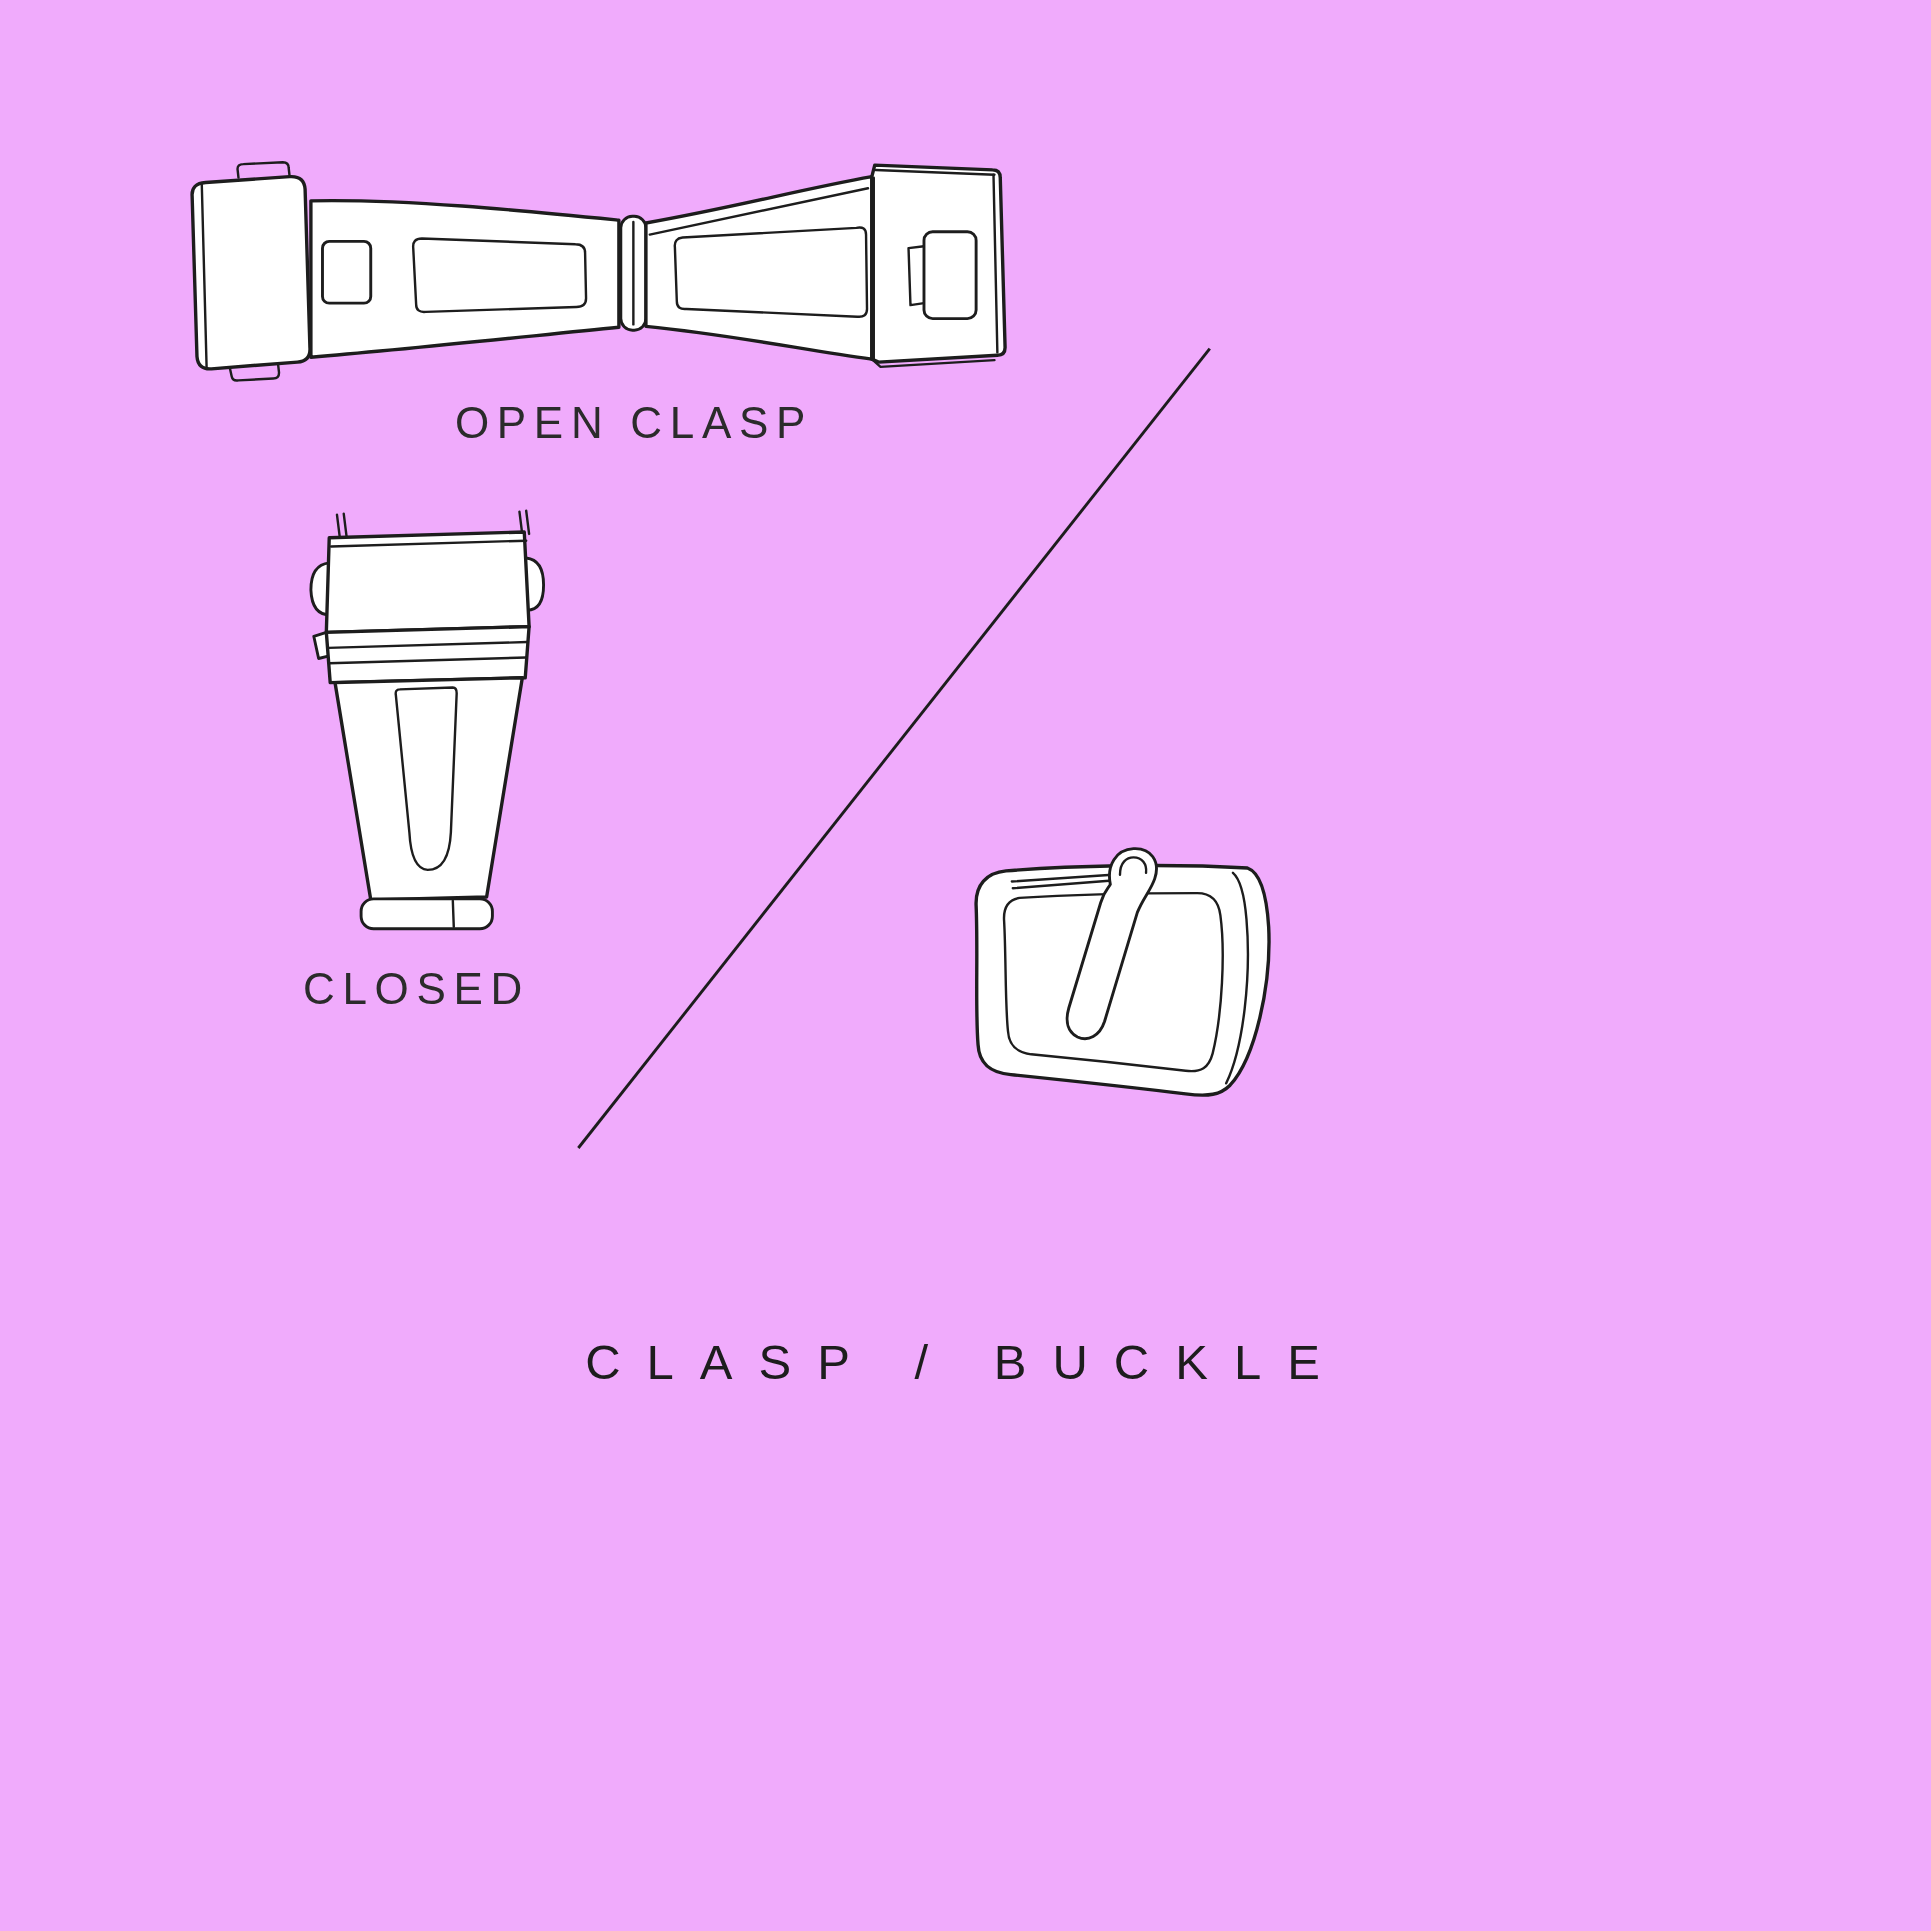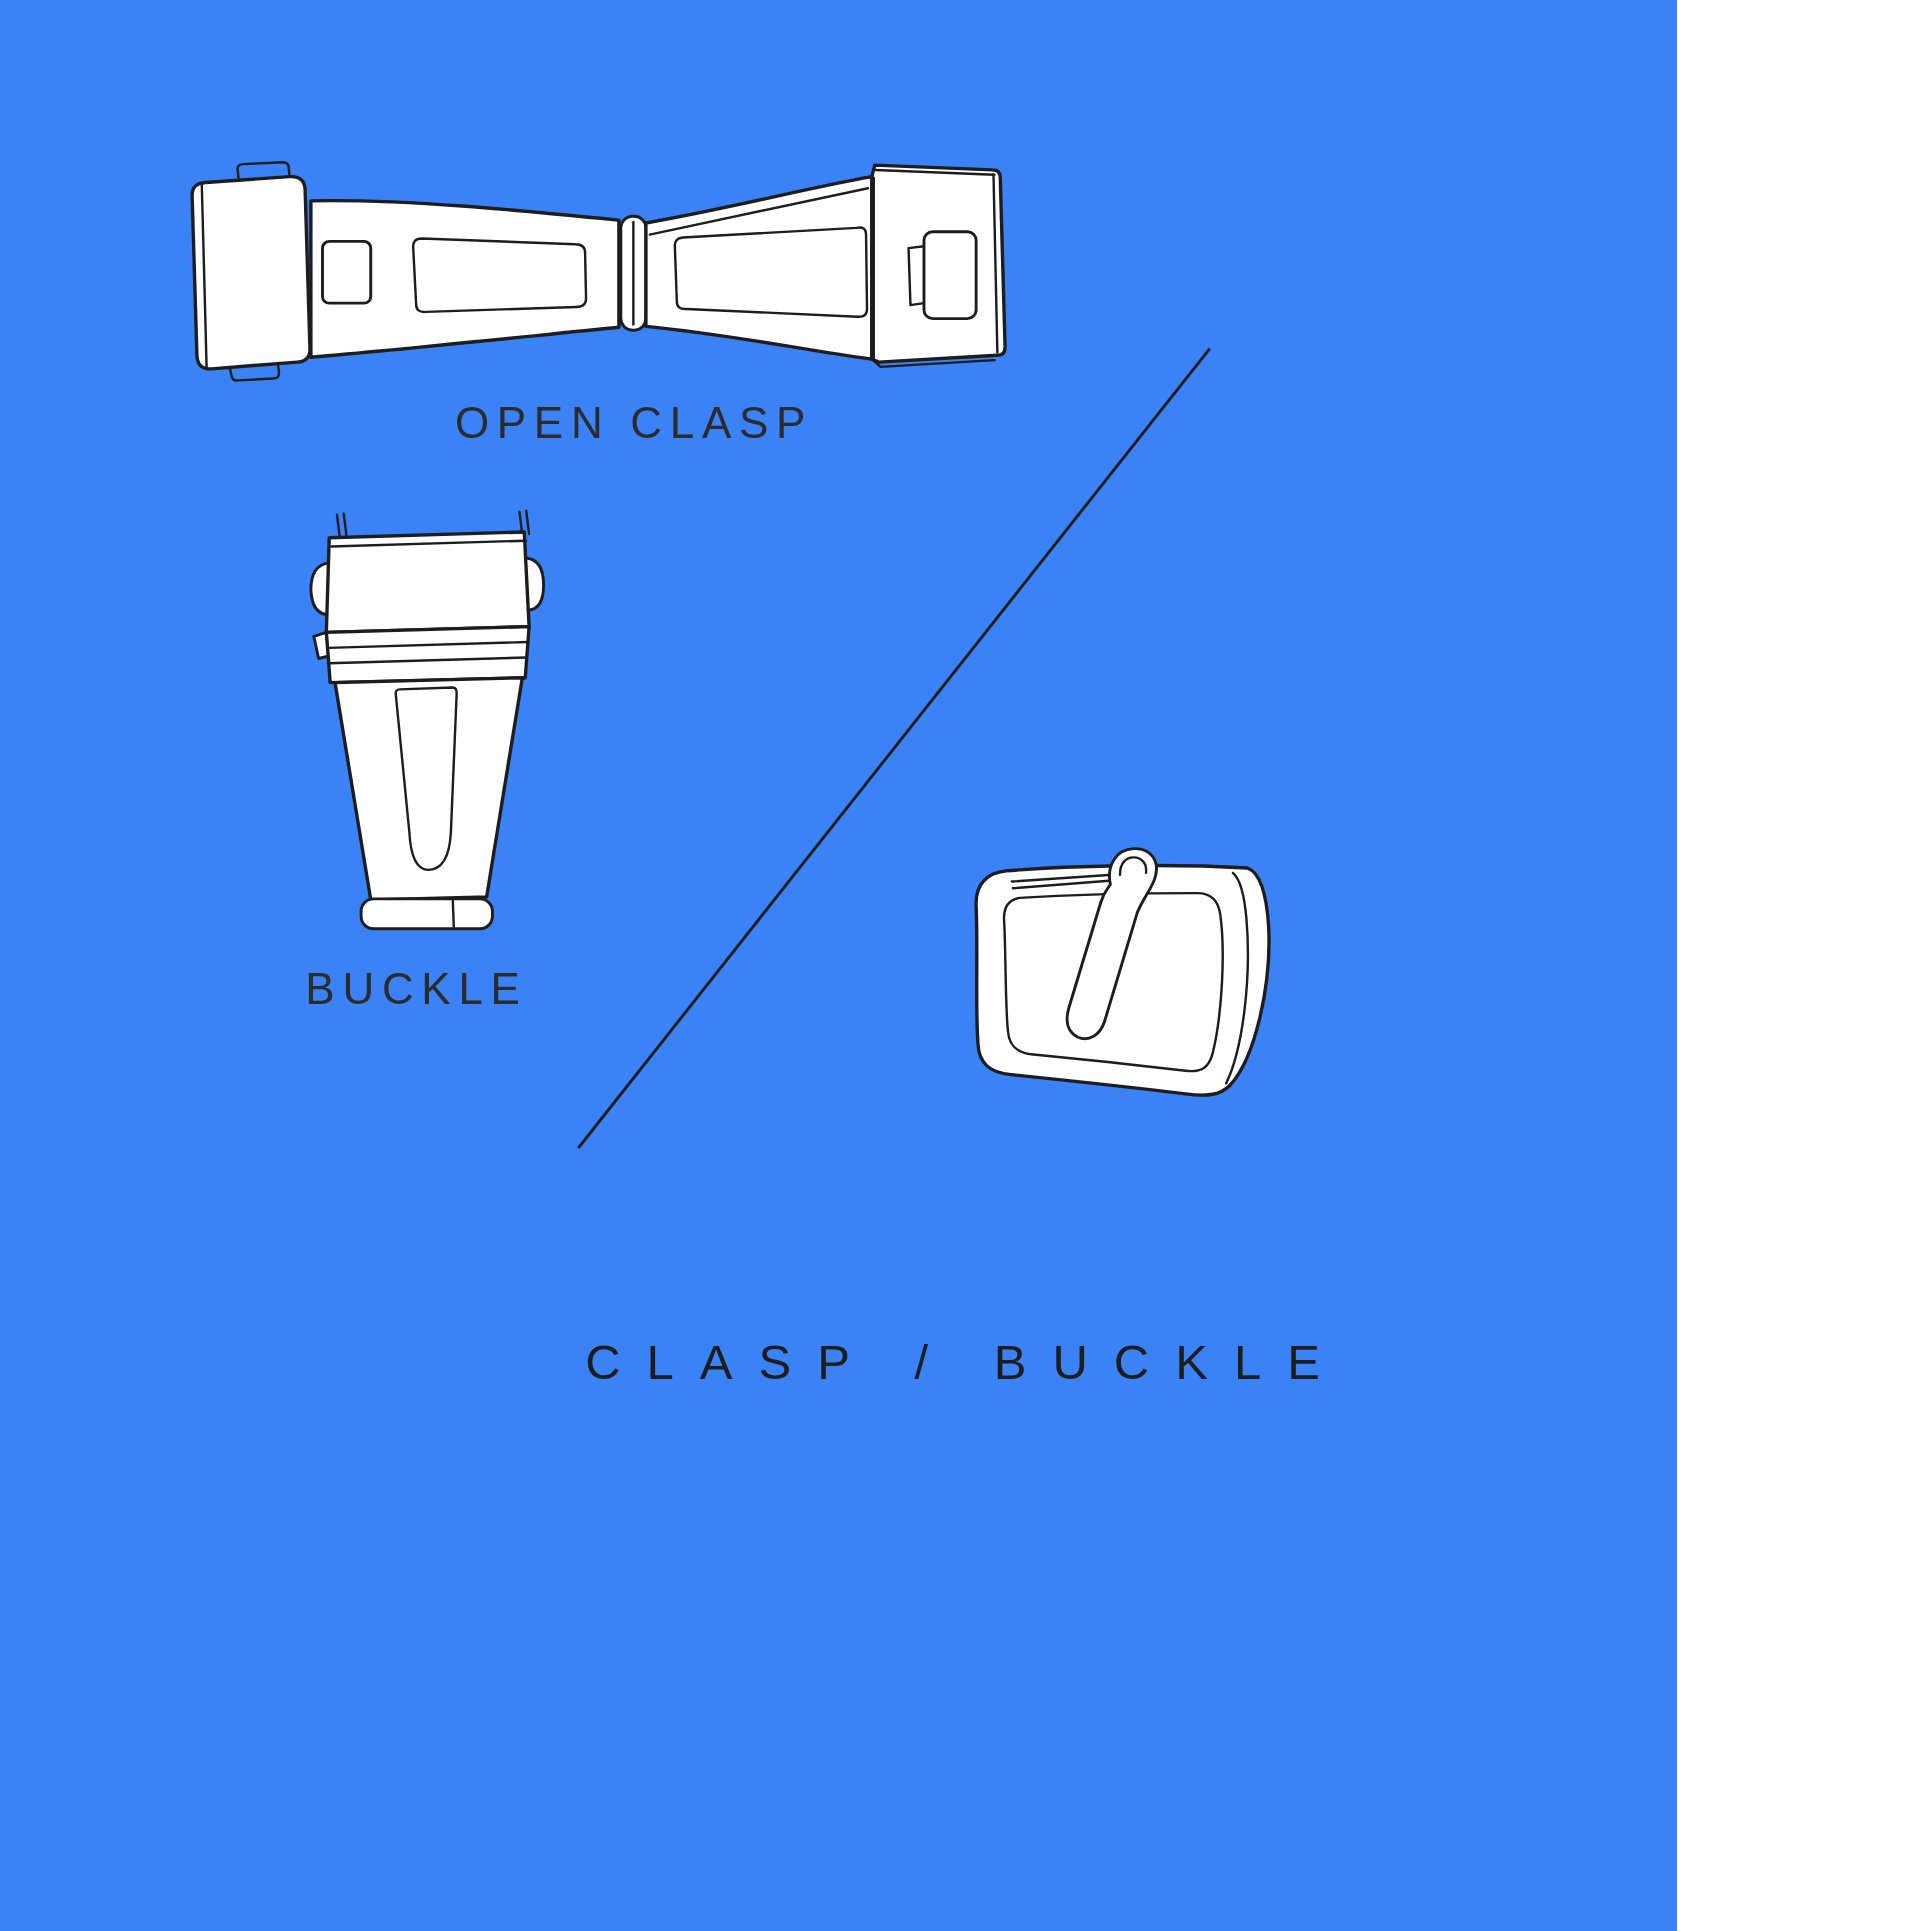--- a/index.html
+++ b/index.html
@@ -2,23 +2,23 @@
 <html><head>
 <meta charset="utf-8">
 <style>
   html, body {
     margin: 0;
     padding: 0;
     background: #ffffff;
   }
   #canvas {
     position: relative;
-    width: 1677px;
+    width: 1931px;
     height: 1931px;
-    background: #3b82f6;
+    background: #f0abfc;
     overflow: hidden;
     font-family: "Liberation Sans", sans-serif;
   }
   #diagram-svg {
     position: absolute;
     top: 0;
     left: 0;
   }
   .figure-label {
     position: absolute;
@@ -175,17 +175,17 @@
         C 1139 1073, 1127 1079, 1116 1074
         C 1106 1069, 1103 1058, 1107 1044
         L 1140 935
         C 1144 922, 1148 920, 1150 916 Z"></path>
       <path class="detail" d="M 1160 906 C 1160 893 1167 888 1174 888 C 1183 888 1188 895 1187 904"></path>
     </g>
   </svg>
 
   <div id="open-clasp-label" class="figure-label">OPEN CLASP</div>
 
-  <div id="closed-label" class="figure-label">BUCKLE</div>
+  <div id="closed-label" class="figure-label">CLOSED</div>
 
   <div id="page-title">CLASP / BUCKLE</div>
 </div>
 
 
 </body></html>

